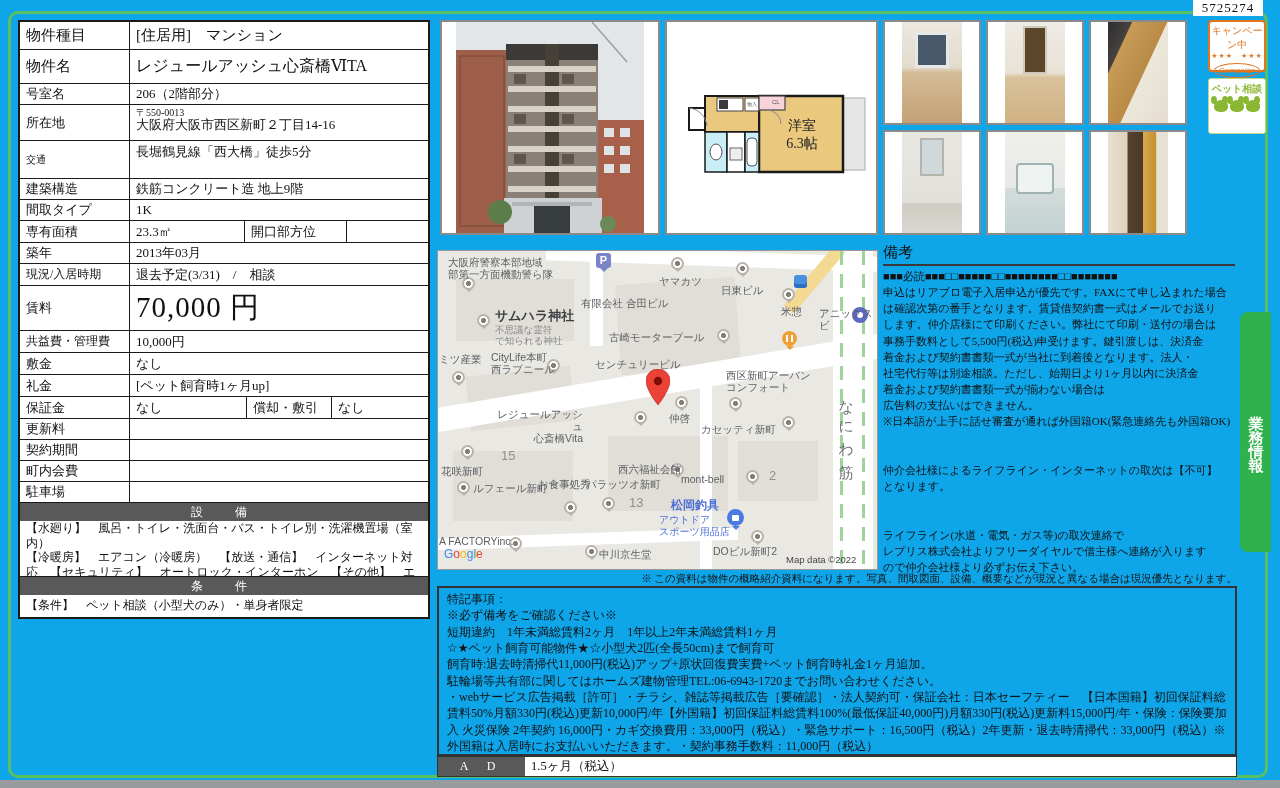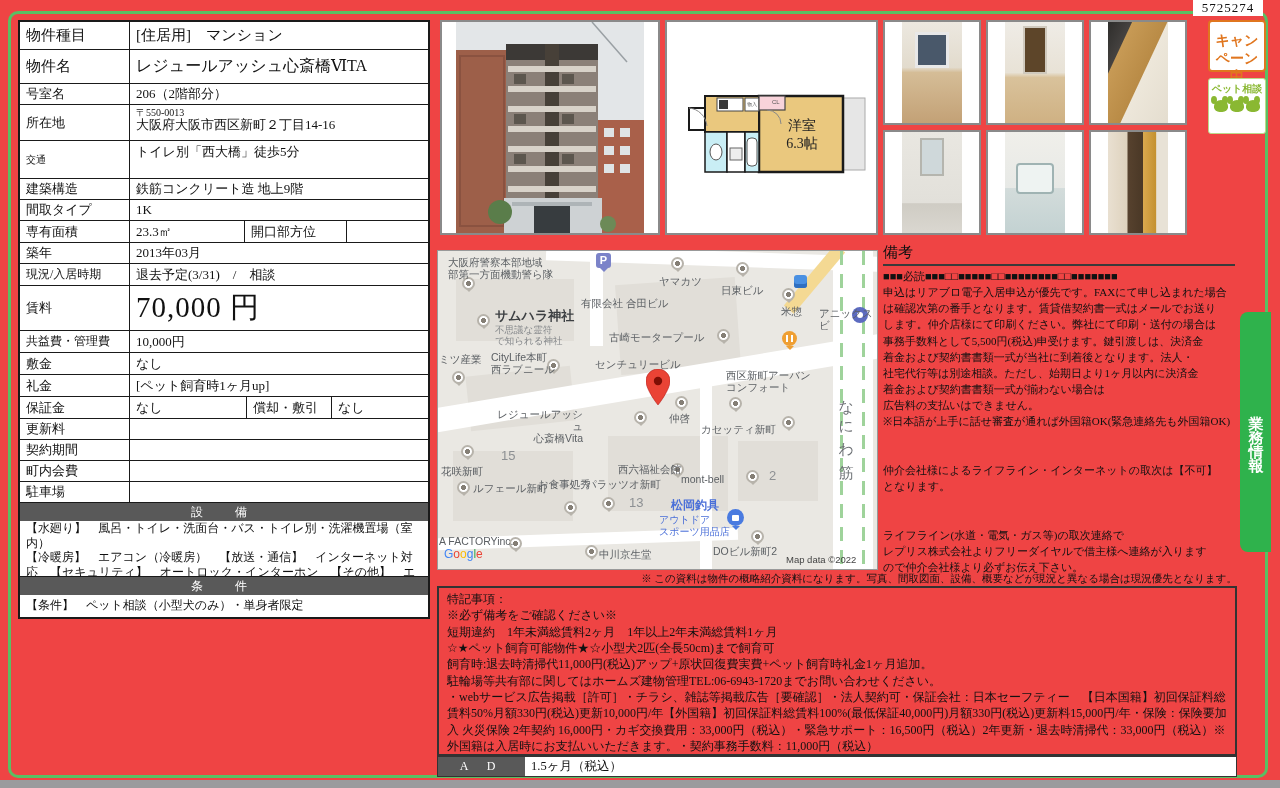--- a/index.html
+++ b/index.html
@@ -1,16 +1,16 @@
 <!DOCTYPE html>
 <html><head>
 <meta charset="utf-8">
 <style>
   html,body{margin:0;padding:0;background:#fff;}
-  #page{position:relative;width:1280px;height:788px;background:#ef4444;overflow:hidden;
+  #page{position:relative;width:1280px;height:788px;background:#0ea5e9;overflow:hidden;
         font-family:"Liberation Serif","DejaVu Serif",serif;color:#111;}
   
   .frame{position:absolute;left:8px;top:11px;width:1260px;height:767px;border:3px solid #5abf63;border-radius:10px;box-sizing:border-box;z-index:1;}
   .bottom-strip{position:absolute;left:0;bottom:0;width:1280px;height:8px;background:#9a9b9d;z-index:6;}
   .doc-number{position:absolute;left:1193px;top:0px;width:70px;height:16px;background:#fff;z-index:7;
      font-size:13px;letter-spacing:1px;text-align:center;}
   
   .ptable{position:absolute;left:18px;top:20px;width:412px;border:2px solid #1a1a1a;box-sizing:border-box;z-index:2;background:#fff;}
   .trow{display:flex;border-bottom:1px solid #1a1a1a;box-sizing:border-box;}
   .trow:last-child{border-bottom:none;}
@@ -72,21 +72,21 @@
   .ph2>div::before{content:"";display:block;width:34%;height:44%;margin:6% auto 0;background:#5d4529;border:2px solid #cfc9bd;}
   .ph3>div{background:linear-gradient(115deg,#2e2d2b 0%,#454240 22%,#c79a55 23%,#b98b46 55%,#ede7da 56%,#e4ddcf 100%);}
   .ph4>div{background:linear-gradient(180deg,#e9e7e1 0%,#e2e0da 70%,#cfccc4 71%,#dad7d0 100%);}
   .ph4>div::before{content:"";display:block;width:34%;height:34%;margin:10% auto 0;background:#cfd8da;border:2px solid #b5b5ae;}
   .ph5>div{background:linear-gradient(180deg,#f0efea 0%,#e7e9e6 55%,#d3dcdb 56%,#c3d2d2 100%);}
   .ph5>div::before{content:"";display:block;width:55%;height:26%;margin:52% auto 0;background:#eef3f2;border:2px solid #9fb3b3;border-radius:4px;}
   .ph6>div{background:linear-gradient(90deg,#e9e0d1 0%,#ded2bd 32%,#57422e 33%,#4a3826 58%,#d9a84e 59%,#c4912f 80%,#e8e2d6 81%);}
   
   .stamp{position:absolute;box-sizing:border-box;z-index:7;text-align:center;font-family:"Liberation Sans","DejaVu Sans",sans-serif;}
   .stamp-camp{left:1208px;top:20px;width:58px;height:52px;border:2px solid #e0761f;border-radius:4px;color:#e0761f;background:#fff;}
-  .stamp-camp .jp{font-size:14px;font-weight:bold;letter-spacing:0px;display:block;margin-top:10px;}
+  .stamp-camp .jp{font-size:10px;font-weight:normal;letter-spacing:0px;display:block;margin-top:2px;}
   .stamp-camp .bubble{display:inline-block;margin-top:2px;padding:2px 4px;border:1.5px solid #e0761f;border-radius:50%;font-size:8px;font-style:italic;}
   .stamp-camp .stars{font-size:7px;letter-spacing:1px;display:block;line-height:1;}
   .stamp-pet{left:1208px;top:78px;width:58px;height:56px;border:1.5px solid #bcd98a;border-radius:3px;color:#8ab832;background:#fff;}
   .stamp-pet .jp{font-size:10px;font-weight:bold;display:block;margin-top:3px;}
   .paw{display:inline-block;width:14px;height:12px;background:#8ab832;border-radius:50% 50% 40% 40%;margin:4px 1px 0;position:relative;}
   .paw::before{content:"";position:absolute;left:-3px;top:-4px;width:6px;height:8px;background:#8ab832;border-radius:50%;box-shadow:11px 0 0 #8ab832;}
   
   .remarks-title{position:absolute;left:883px;top:243px;width:352px;font-size:15px;z-index:2;border-bottom:2px solid #3a3a3a;padding-bottom:2px;box-sizing:border-box;}
   .remarks-body{position:absolute;left:883px;top:268px;width:354px;height:300px;font-size:11px;line-height:1.47;white-space:pre-line;z-index:2;}
   
@@ -125,21 +125,21 @@
       </div>
     <div class="trow" style="height:36px">
         <div class="cell lbl">所在地</div>
       <div class="cell val zipline" style="display:block;padding-top:2px;">
         <span class="zip">〒550-0013</span>
         <span>大阪府大阪市西区新町２丁目14-16</span>
       </div>
       </div>
     <div class="trow" style="height:38px">
         <div class="cell lbl fs10">交通</div>
-        <div class="cell val" style="align-items:flex-start;padding-top:2px;">トイレ別「西大橋」徒歩5分</div>
+        <div class="cell val" style="align-items:flex-start;padding-top:2px;">長堀鶴見線「西大橋」徒歩5分</div>
       </div>
     <div class="trow" style="height:21px">
         <div class="cell lbl">建築構造</div>
         <div class="cell val">鉄筋コンクリート造 地上9階</div>
       </div>
     <div class="trow" style="height:21px">
         <div class="cell lbl">間取タイプ</div>
         <div class="cell val">1K</div>
       </div>
     <div class="trow" style="height:22px">

